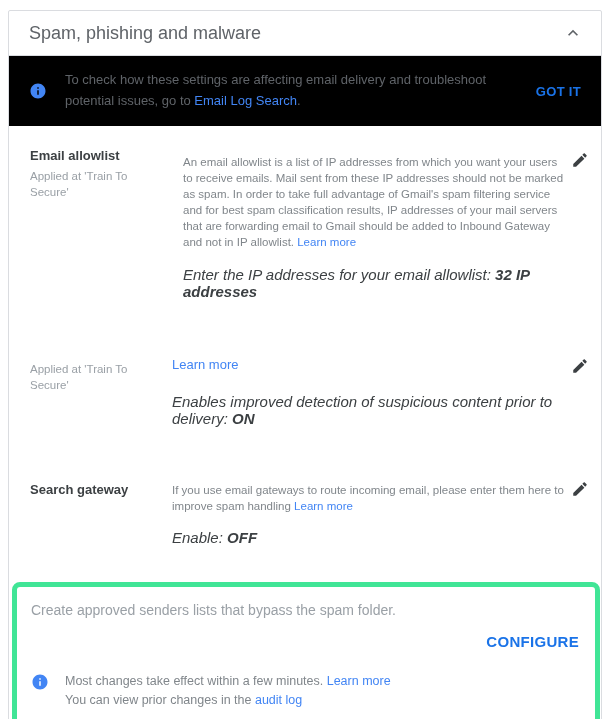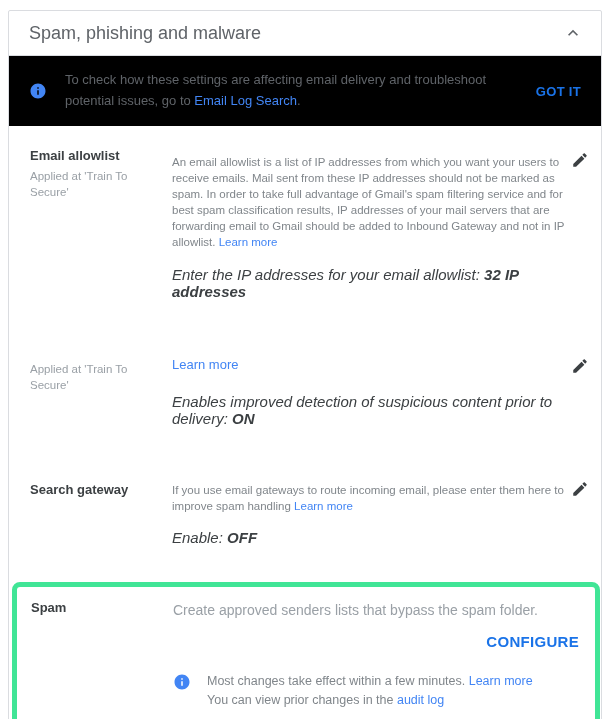--- a/index.html
+++ b/index.html
@@ -54,21 +54,21 @@
   </div>
 
   <div class="banner">
     <svg class="info-ic" viewBox="0 0 24 24">
       <path d="M12 2C6.48 2 2 6.48 2 12s4.48 10 10 10 10-4.48 10-10S17.52 2 12 2zm1 15h-2v-6h2v6zm0-8h-2V7h2v2z" fill="#4285f4"></path>
     </svg>
     <div class="banner-text"><span>To check how these settings are affecting email delivery and troubleshoot potential issues, go to </span><a class="lnk">Email Log Search</a><span>.</span></div>
     <div class="gotit">GOT IT</div>
   </div>
 
-  <div class="row" style="margin-top:22px;">
+  <div class="row" style="margin-top:22px;gap:11px;">
     <div class="lbl">
       <div class="lbl-title">Email allowlist</div>
       <div class="lbl-sub">Applied at 'Train To Secure'</div>
     </div>
     <div class="rcontent">
       <div class="para" style="margin-top:6px;"><span>An email allowlist is a list of IP addresses from which you want your users to receive emails. Mail sent from these IP addresses should not be marked as spam. In order to take full advantage of Gmail's spam filtering service and for best spam classification results, IP addresses of your mail servers that are forwarding email to Gmail should be added to Inbound Gateway and not in IP allowlist. </span><a class="lnk">Learn more</a></div>
       <div class="vline" style="margin-top:16px;"><span>Enter the IP addresses for your email allowlist: </span><b>32 IP addresses</b></div>
     </div>
     <svg class="pencil" style="top:3px;" viewBox="0 0 24 24">
       <path d="M3 17.25V21h3.75L17.81 10.19l-3.75-3.75L3 17.25zM20.71 7.04c.39-.39.39-1.02 0-1.41l-2.34-2.34c-.39-.39-1.02-.39-1.41 0l-1.83 1.83 3.75 3.75 1.83-1.83z" fill="#3c4043"></path>
@@ -96,23 +96,20 @@
       <div class="para"><span>If you use email gateways to route incoming email, please enter them here to improve spam handling </span><a class="lnk">Learn more</a></div>
       <div class="vline" style="margin-top:15px;"><span>Enable: </span><b>OFF</b></div>
     </div>
     <svg class="pencil" style="top:-2px;" viewBox="0 0 24 24">
       <path d="M3 17.25V21h3.75L17.81 10.19l-3.75-3.75L3 17.25zM20.71 7.04c.39-.39.39-1.02 0-1.41l-2.34-2.34c-.39-.39-1.02-.39-1.41 0l-1.83 1.83 3.75 3.75 1.83-1.83z" fill="#3c4043"></path>
     </svg>
   </div>
 
   <div class="hl">
     <div class="row">
-      <div class="lbl">
-        <div class="lbl-title">Spam</div>
-      </div>
       <div class="rcontent" style="margin-right:0;">
         <div class="spam-desc">Create approved senders lists that bypass the spam folder.</div>
         <div class="cfg-line">
           <span class="cfg">CONFIGURE</span>
         </div>
         <div class="foot">
           <svg class="info-ic" viewBox="0 0 24 24">
             <path d="M12 2C6.48 2 2 6.48 2 12s4.48 10 10 10 10-4.48 10-10S17.52 2 12 2zm1 15h-2v-6h2v6zm0-8h-2V7h2v2z" fill="#4285f4"></path>
           </svg>
           <div class="foot-text">

